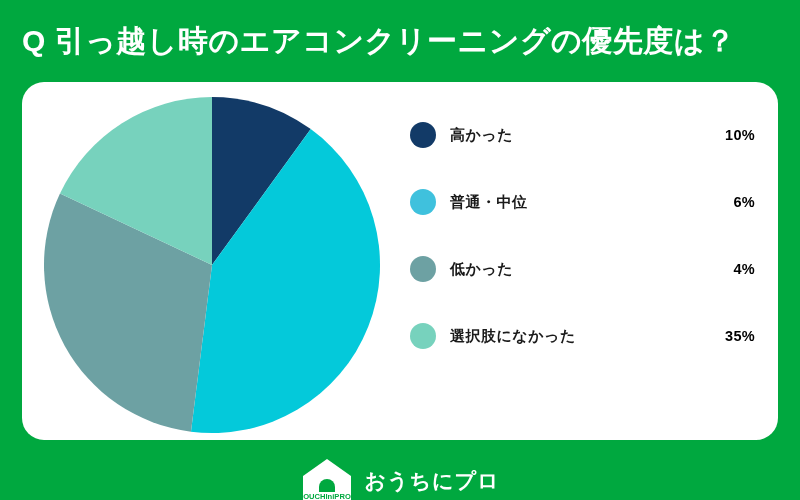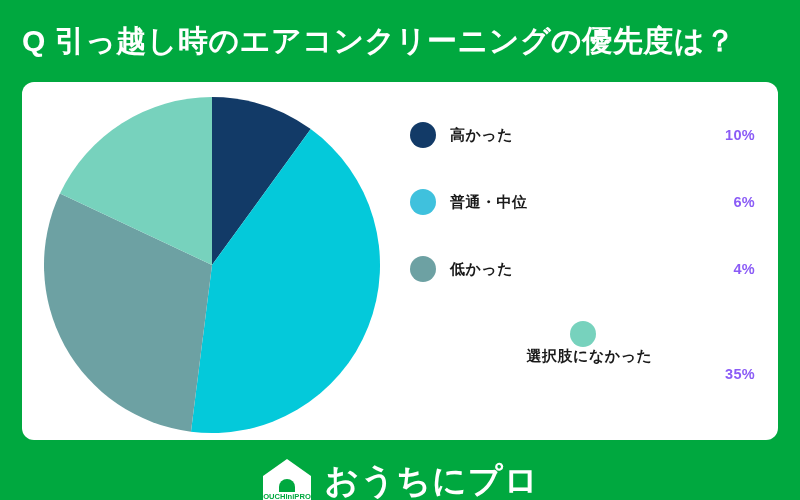--- a/index.html
+++ b/index.html
@@ -45,21 +45,21 @@
   }
 
   
   .card {
     position: absolute;
     left: 22px;
     top: 82px;
     width: 756px;
     height: 358px;
     background: #ffffff;
-    border-radius: 12px;
+    border-radius: 22px;
     box-sizing: border-box;
   }
 
   
   .pie-wrap {
     position: absolute;
     left: 20px;
     top: 13px;
     width: 340px;
     height: 340px;
@@ -82,41 +82,40 @@
     justify-content: flex-start;
   }
   .legend-row {
     display: flex;
     align-items: center;
     height: 30px;
     margin-bottom: 37px;
   }
   .legend-row:last-child {
     margin-bottom: 16px;
-    flex-direction: column;
   }
   .legend-dot {
     width: 26px;
     height: 26px;
     border-radius: 50%;
     flex: 0 0 26px;
   }
   .legend-label {
     margin-left: 14px;
     font-size: 15px;
     font-weight: bold;
     color: #1a1a1a;
     letter-spacing: 0.5px;
     white-space: nowrap;
   }
   .legend-value {
     margin-left: auto;
     font-size: 14.5px;
     font-weight: bold;
-    color: #8b5cf6;
+    color: #000000;
     letter-spacing: 0.3px;
     white-space: nowrap;
   }
 
   
   .footer {
     position: absolute;
     left: 0;
     top: 440px;
     width: 800px;
@@ -131,21 +130,21 @@
     align-items: center;
     gap: 12px;
   }
   .logo-mark {
     width: 52px;
     height: 46px;
     display: block;
   }
   .logo-word {
     color: #ffffff;
-    font-size: 34px;
+    font-size: 21px;
     font-weight: bold;
     letter-spacing: 1px;
     line-height: 1;
     white-space: nowrap;
   }
 </style>
 </head>
 <body>
 
 <div class="poster">

